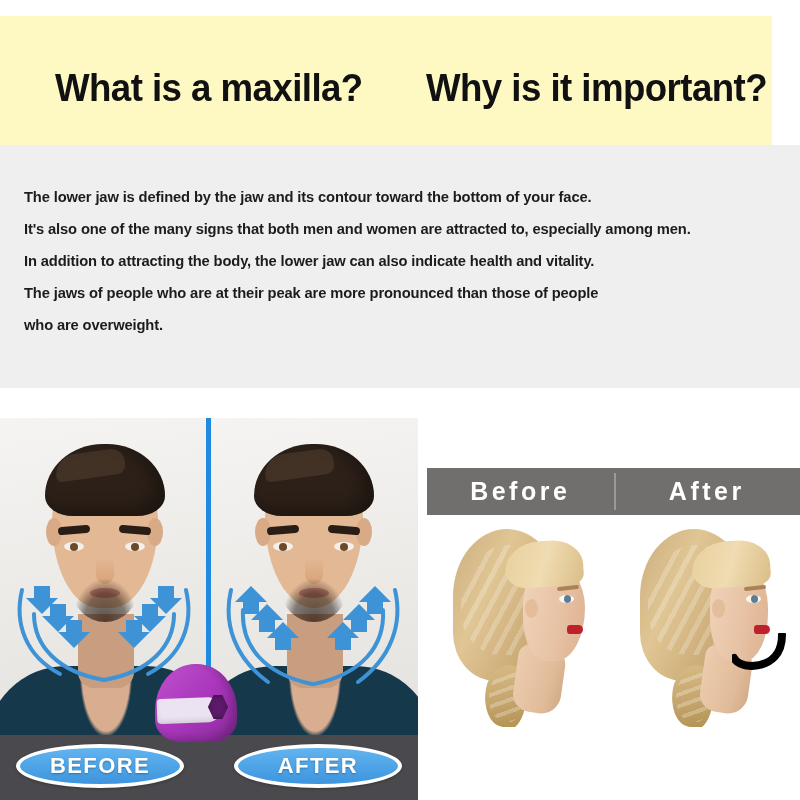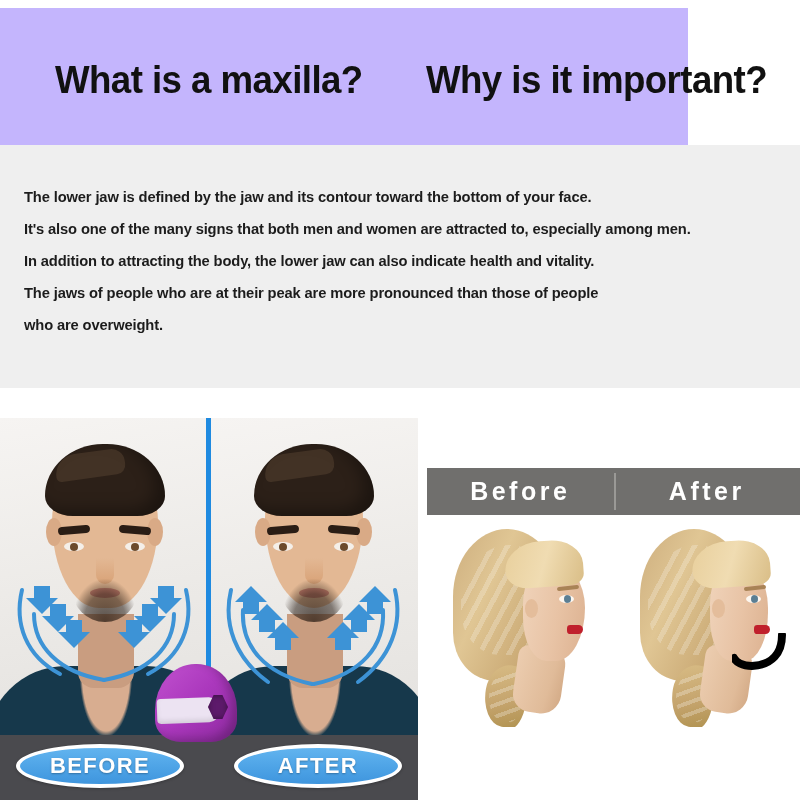--- a/index.html
+++ b/index.html
@@ -11,23 +11,23 @@
     height: 800px;
     background: #ffffff;
     font-family: "Liberation Sans", sans-serif;
     overflow: hidden;
     position: relative;
   }
 
   
   .header-band {
     position: absolute;
-    left: 0; top: 8px;
-    width: 688px; height: 145px;
-    background: #c4b5fd;
+    left: 0; top: 16px;
+    width: 772px; height: 145px;
+    background: #fef9c3;
   }
   .headings {
     position: absolute;
     left: 55px; top: 52px;
     display: flex;
     align-items: baseline;
     gap: 44px;
     white-space: nowrap;
   }
   .heading {

